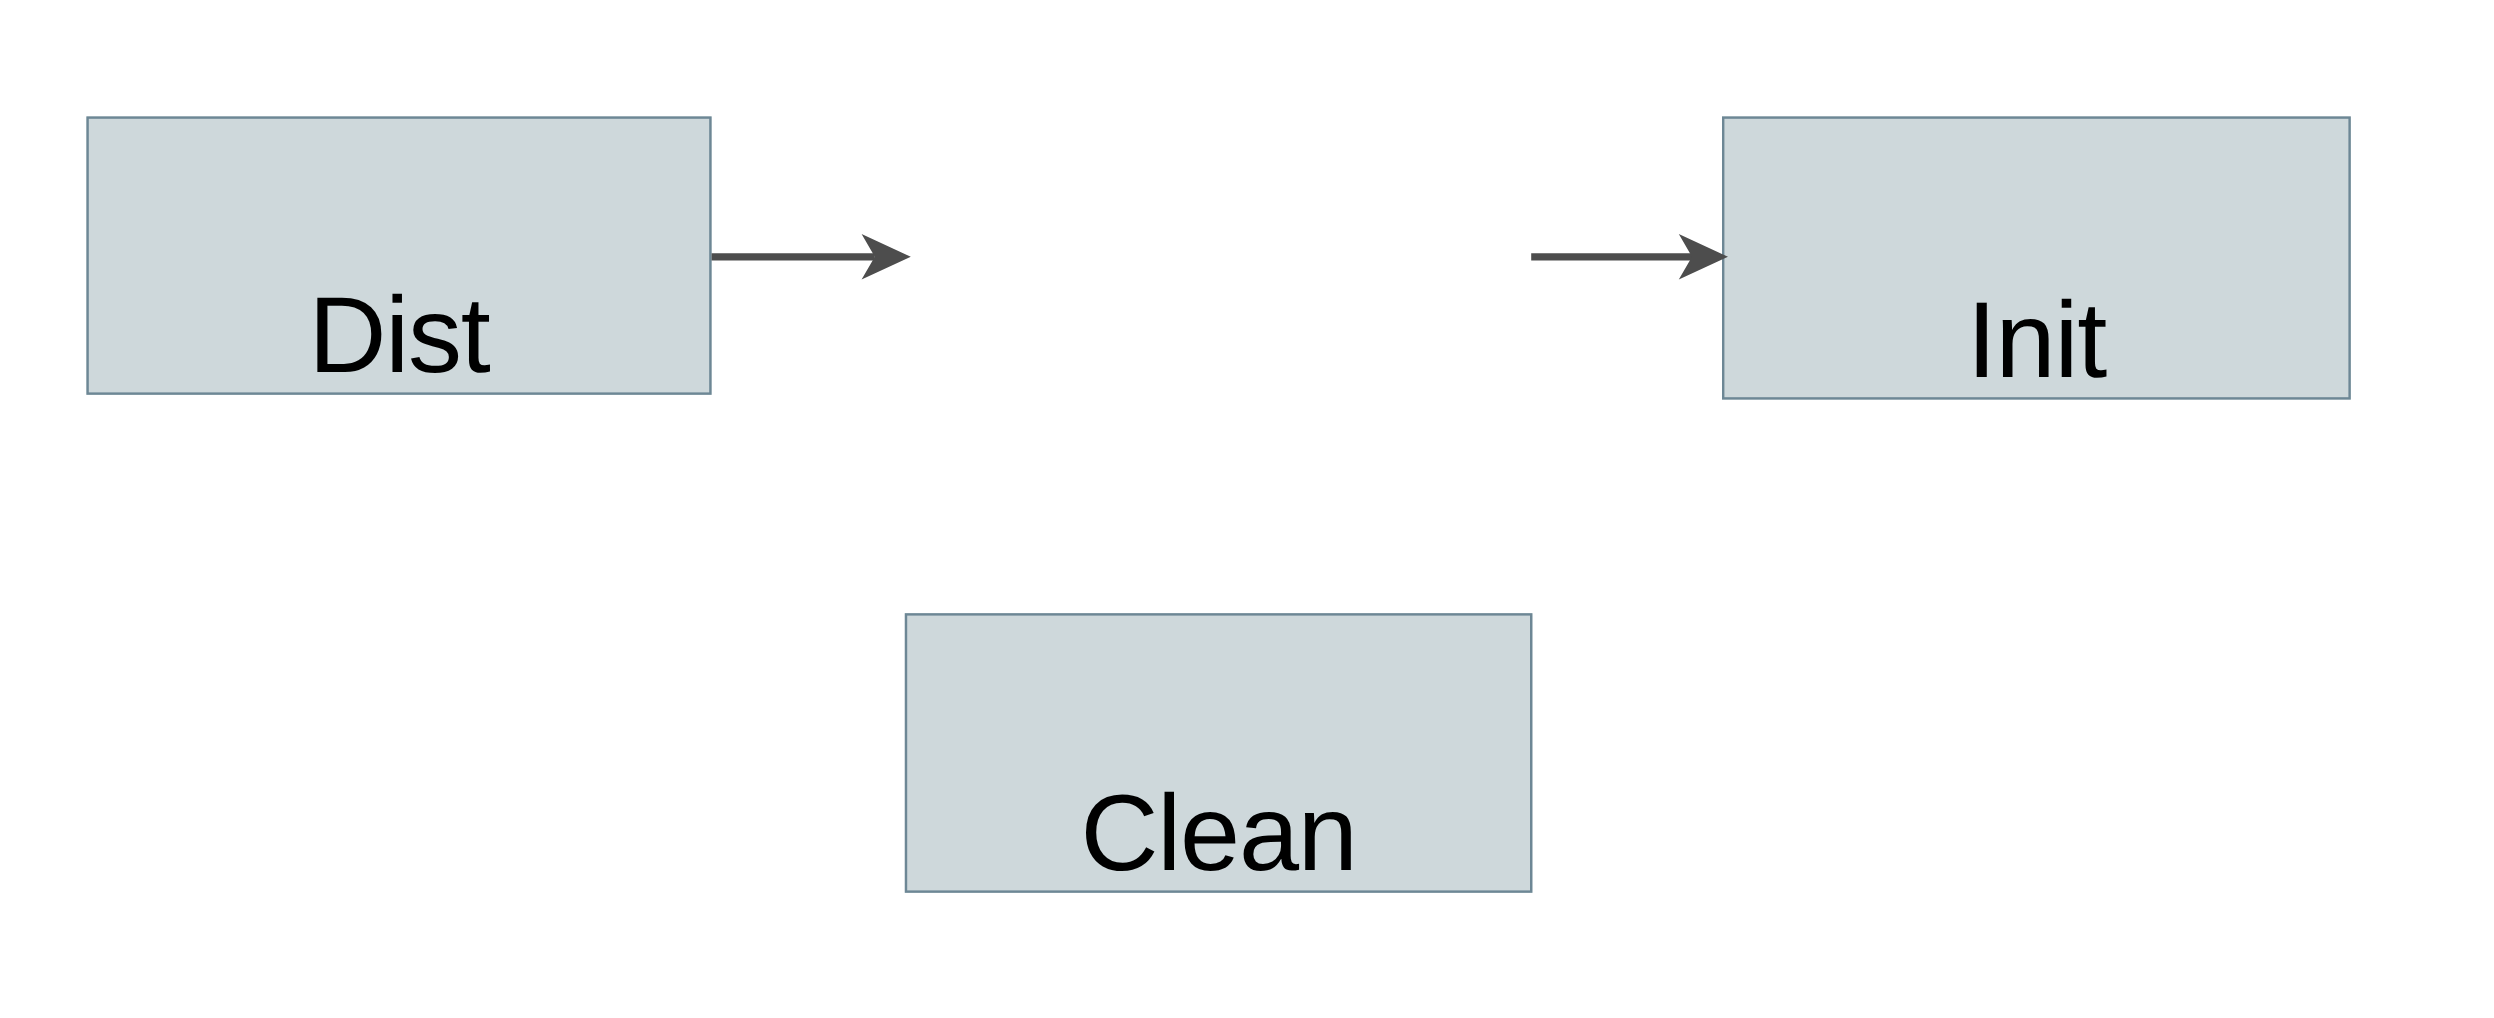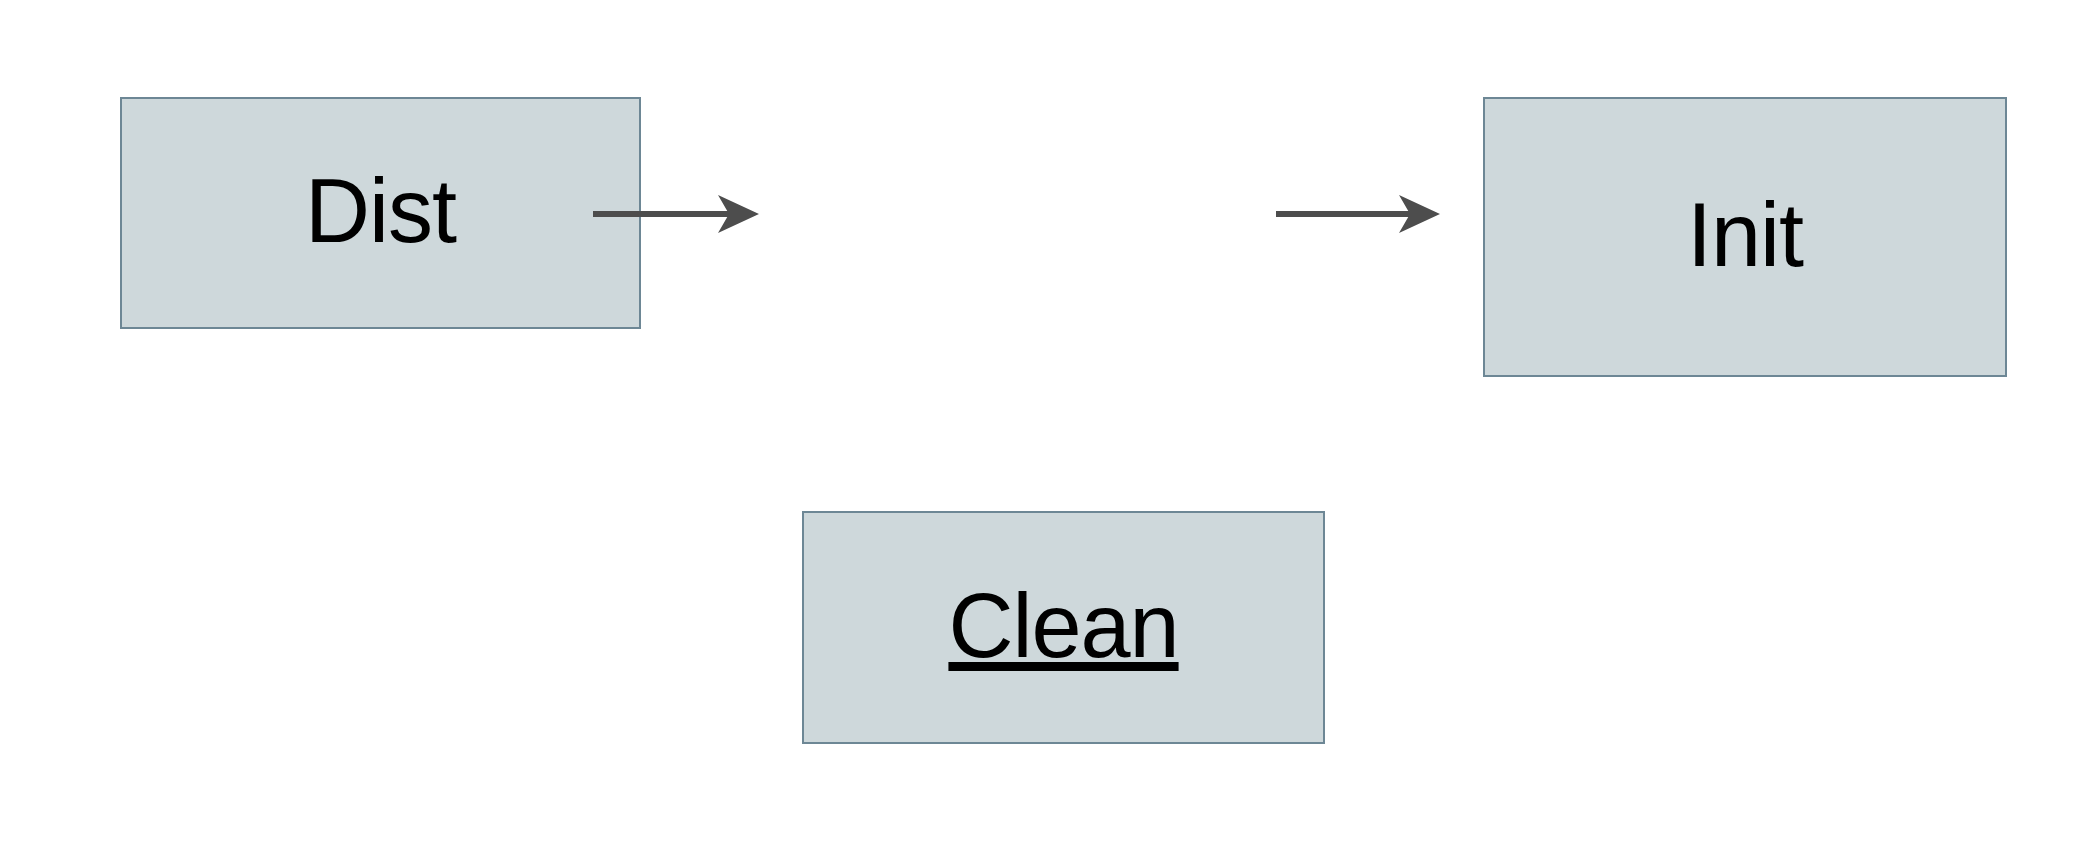--- a/index.html
+++ b/index.html
@@ -17,23 +17,22 @@
     height: 848px;
     background: #ffffff;
     overflow: hidden;
   }
   .node {
     position: absolute;
     box-sizing: border-box;
     background: #ced8db;
     border: 2px solid #6d8795;
     display: flex;
-    align-items: center;
+    align-items: flex-end;
     justify-content: center;
-    margin-left: 48px;
   }
   .node-label {
     font-family: "Liberation Sans", sans-serif;
     font-size: 90px;
     font-weight: 400;
     line-height: 1;
     color: #000000;
     letter-spacing: -1px;
     white-space: nowrap;
     
@@ -43,22 +42,22 @@
     position: absolute;
     overflow: visible;
   }
   .edge svg {
     display: block;
     overflow: visible;
   }
   
   #node-dist    { left: 72px;   top: 97px;  width: 521px; height: 232px; }
   #node-compile { left: 753px;  top: 97px;  width: 523px; height: 232px; }
-  #node-init    { left: 1435px; top: 97px;  width: 524px; height: 280px; }
-  #node-clean   { left: 754px;  top: 511px; width: 523px; height: 233px; text-decoration: underline; }
+  #node-init    { left: 1435px; top: 97px;  width: 524px; height: 236px; }
+  #node-clean   { left: 754px;  top: 511px; width: 523px; height: 233px; }
   
   #edge-dist-compile { left: 593px;  top: 193px; width: 166px; height: 42px; }
   #edge-compile-init { left: 1276px; top: 193px; width: 164px; height: 42px; }
 </style>
 </head>
 <body>
 
 <div id="canvas">
 
   <div class="node" id="node-dist">

